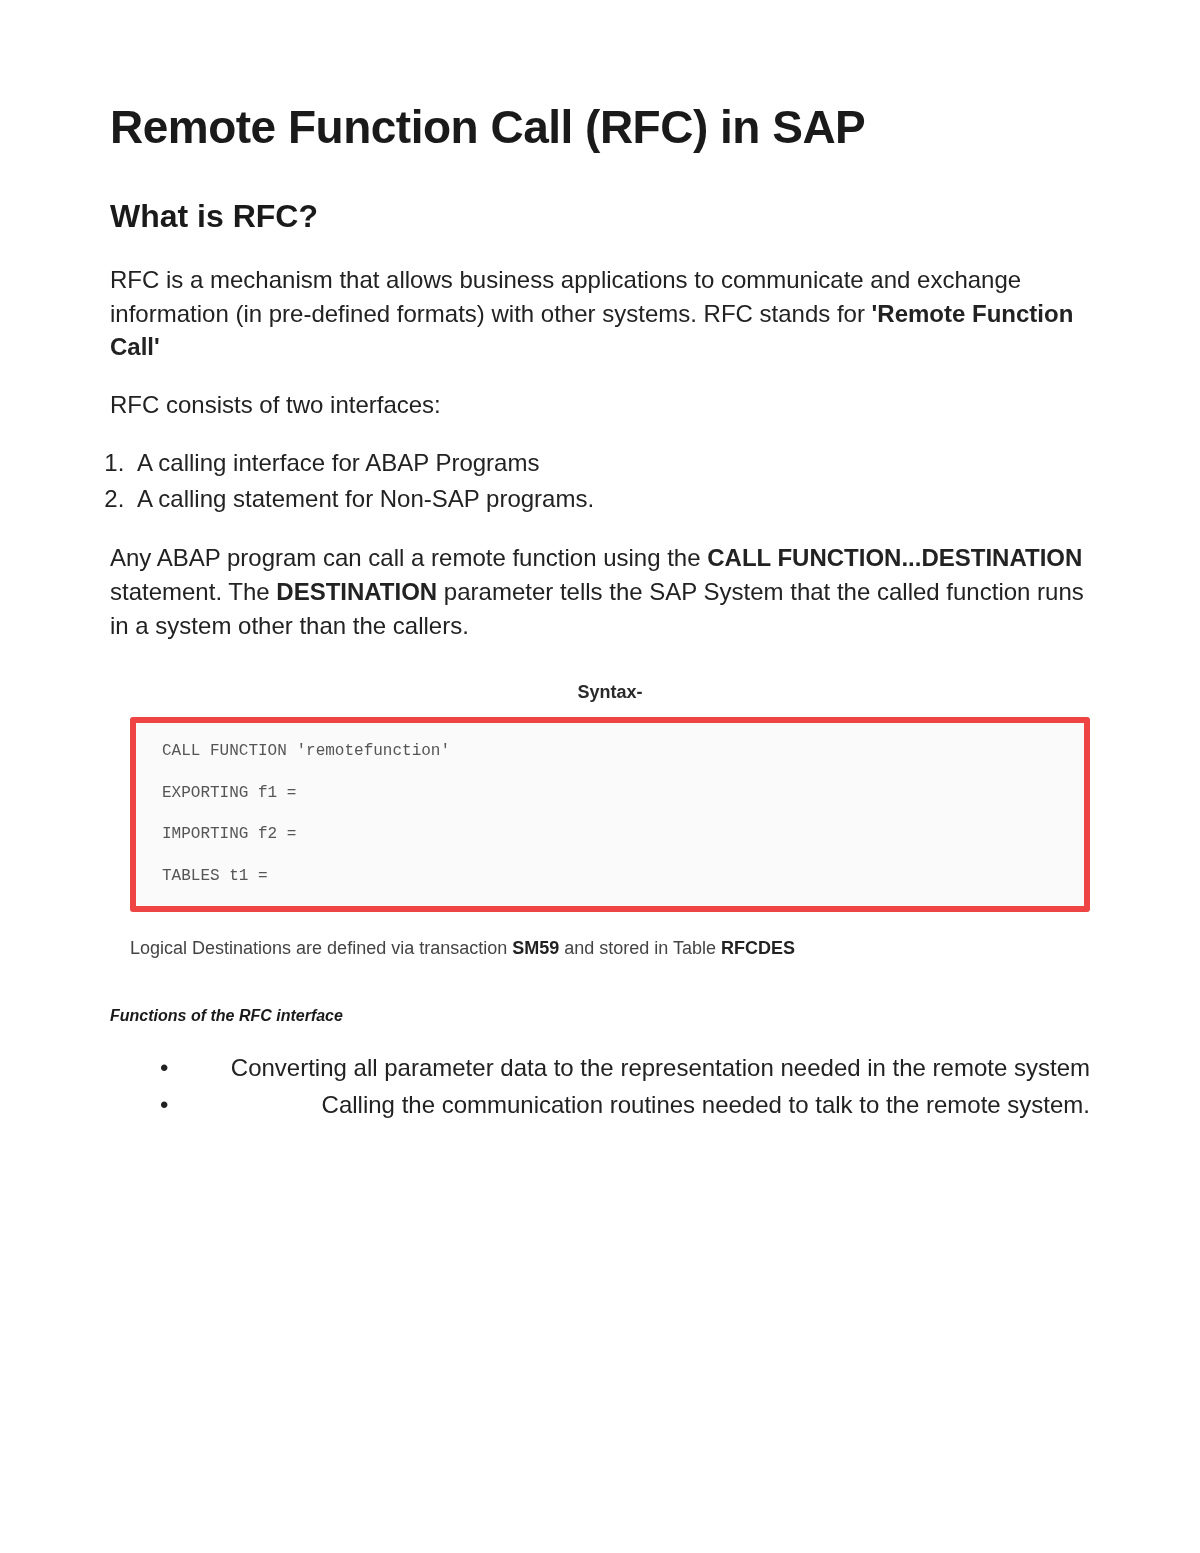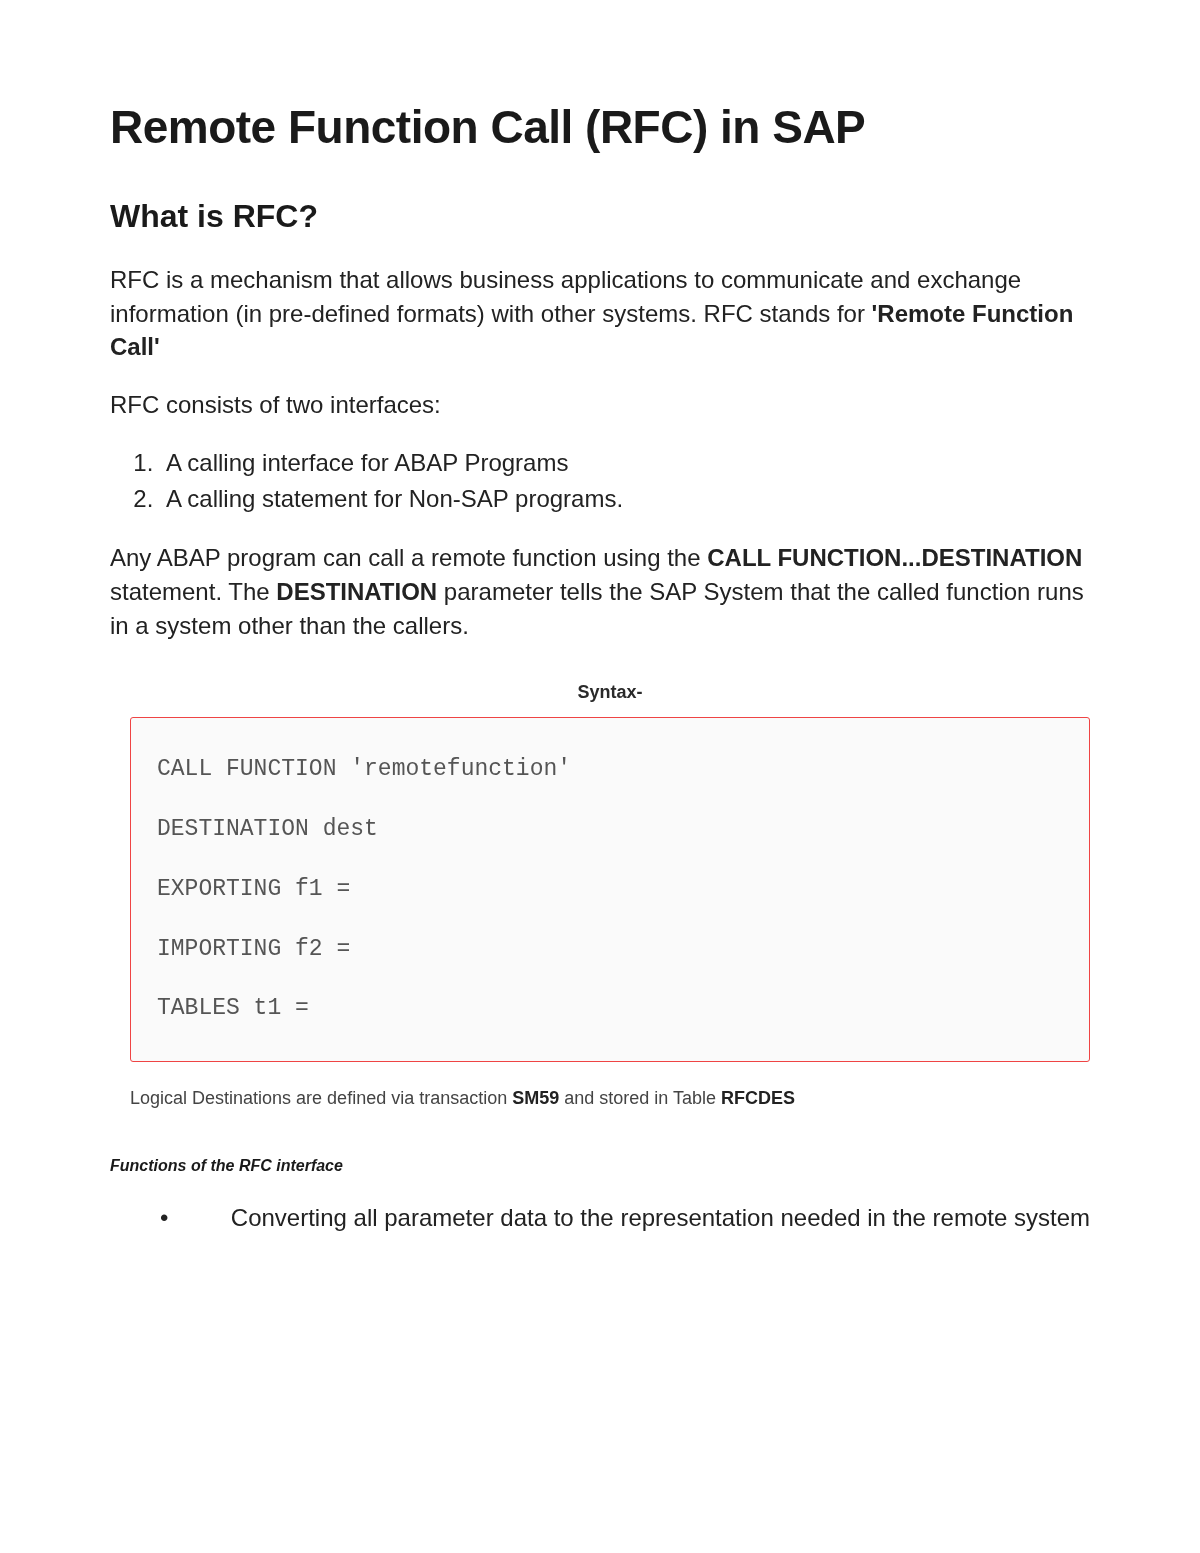--- a/index.html
+++ b/index.html
@@ -25,21 +25,21 @@
       font-weight: bold;
       margin-bottom: 28px;
     }
     p {
       font-size: 24px;
       line-height: 1.4;
       margin-bottom: 24px;
       color: #222;
     }
     ol {
-      margin-left: 50px;
+      margin-left: 21px;
       margin-bottom: 24px;
       font-size: 24px;
       line-height: 1.5;
       color: #222;
     }
     ol li {
       padding-left: 6px;
     }
     .bold {
       font-weight: bold;
@@ -48,27 +48,27 @@
       font-size: 18px;
       font-weight: bold;
       margin-top: 40px;
       margin-bottom: 14px;
       color: #2a2a2a;
       padding-left: 20px;
       text-align: center;
     }
     .code-block {
       background: #fafafa;
-      border: 1px solid #ef4444;
+      border: 6px solid #ef4444;
       border-radius: 3px;
-      padding: 22px 26px;
+      padding: 8px 26px;
       margin-left: 20px;
       margin-bottom: 26px;
       font-family: "Courier New", Courier, monospace;
-      font-size: 23px;
+      font-size: 16px;
       line-height: 2.6;
       color: #555;
     }
     .code-line {
       display: block;
     }
     .note {
       font-size: 18px;
       color: #444;
       margin-bottom: 48px;
@@ -125,27 +125,27 @@
 </ol>
 
 <p>
   <span>Any ABAP program can call a remote function using the </span><span class="bold">CALL FUNCTION...DESTINATION</span><span> statement. The </span><span class="bold">DESTINATION</span><span> parameter tells the SAP System that the called function runs in a system other than the callers.</span>
 </p>
 
 <div class="syntax-label">Syntax-</div>
 
 <div class="code-block">
   <span class="code-line">CALL FUNCTION 'remotefunction'</span>
-  <span class="code-line">DESTINATION dest</span>
   <span class="code-line">EXPORTING f1 =</span>
   <span class="code-line">IMPORTING f2 =</span>
   <span class="code-line">TABLES t1 =</span>
 </div>
 
 <div class="note">
   <span>Logical Destinations are defined via transaction </span><span class="bold">SM59</span><span> and stored in Table </span><span class="bold">RFCDES</span>
 </div>
 
 <h3>Functions of the RFC interface</h3>
 
 <ul>
   <li>Converting all parameter data to the representation needed in the remote system</li>
+  <li>Calling the communication routines needed to talk to the remote system.</li>
 </ul>
 
 </body></html>

